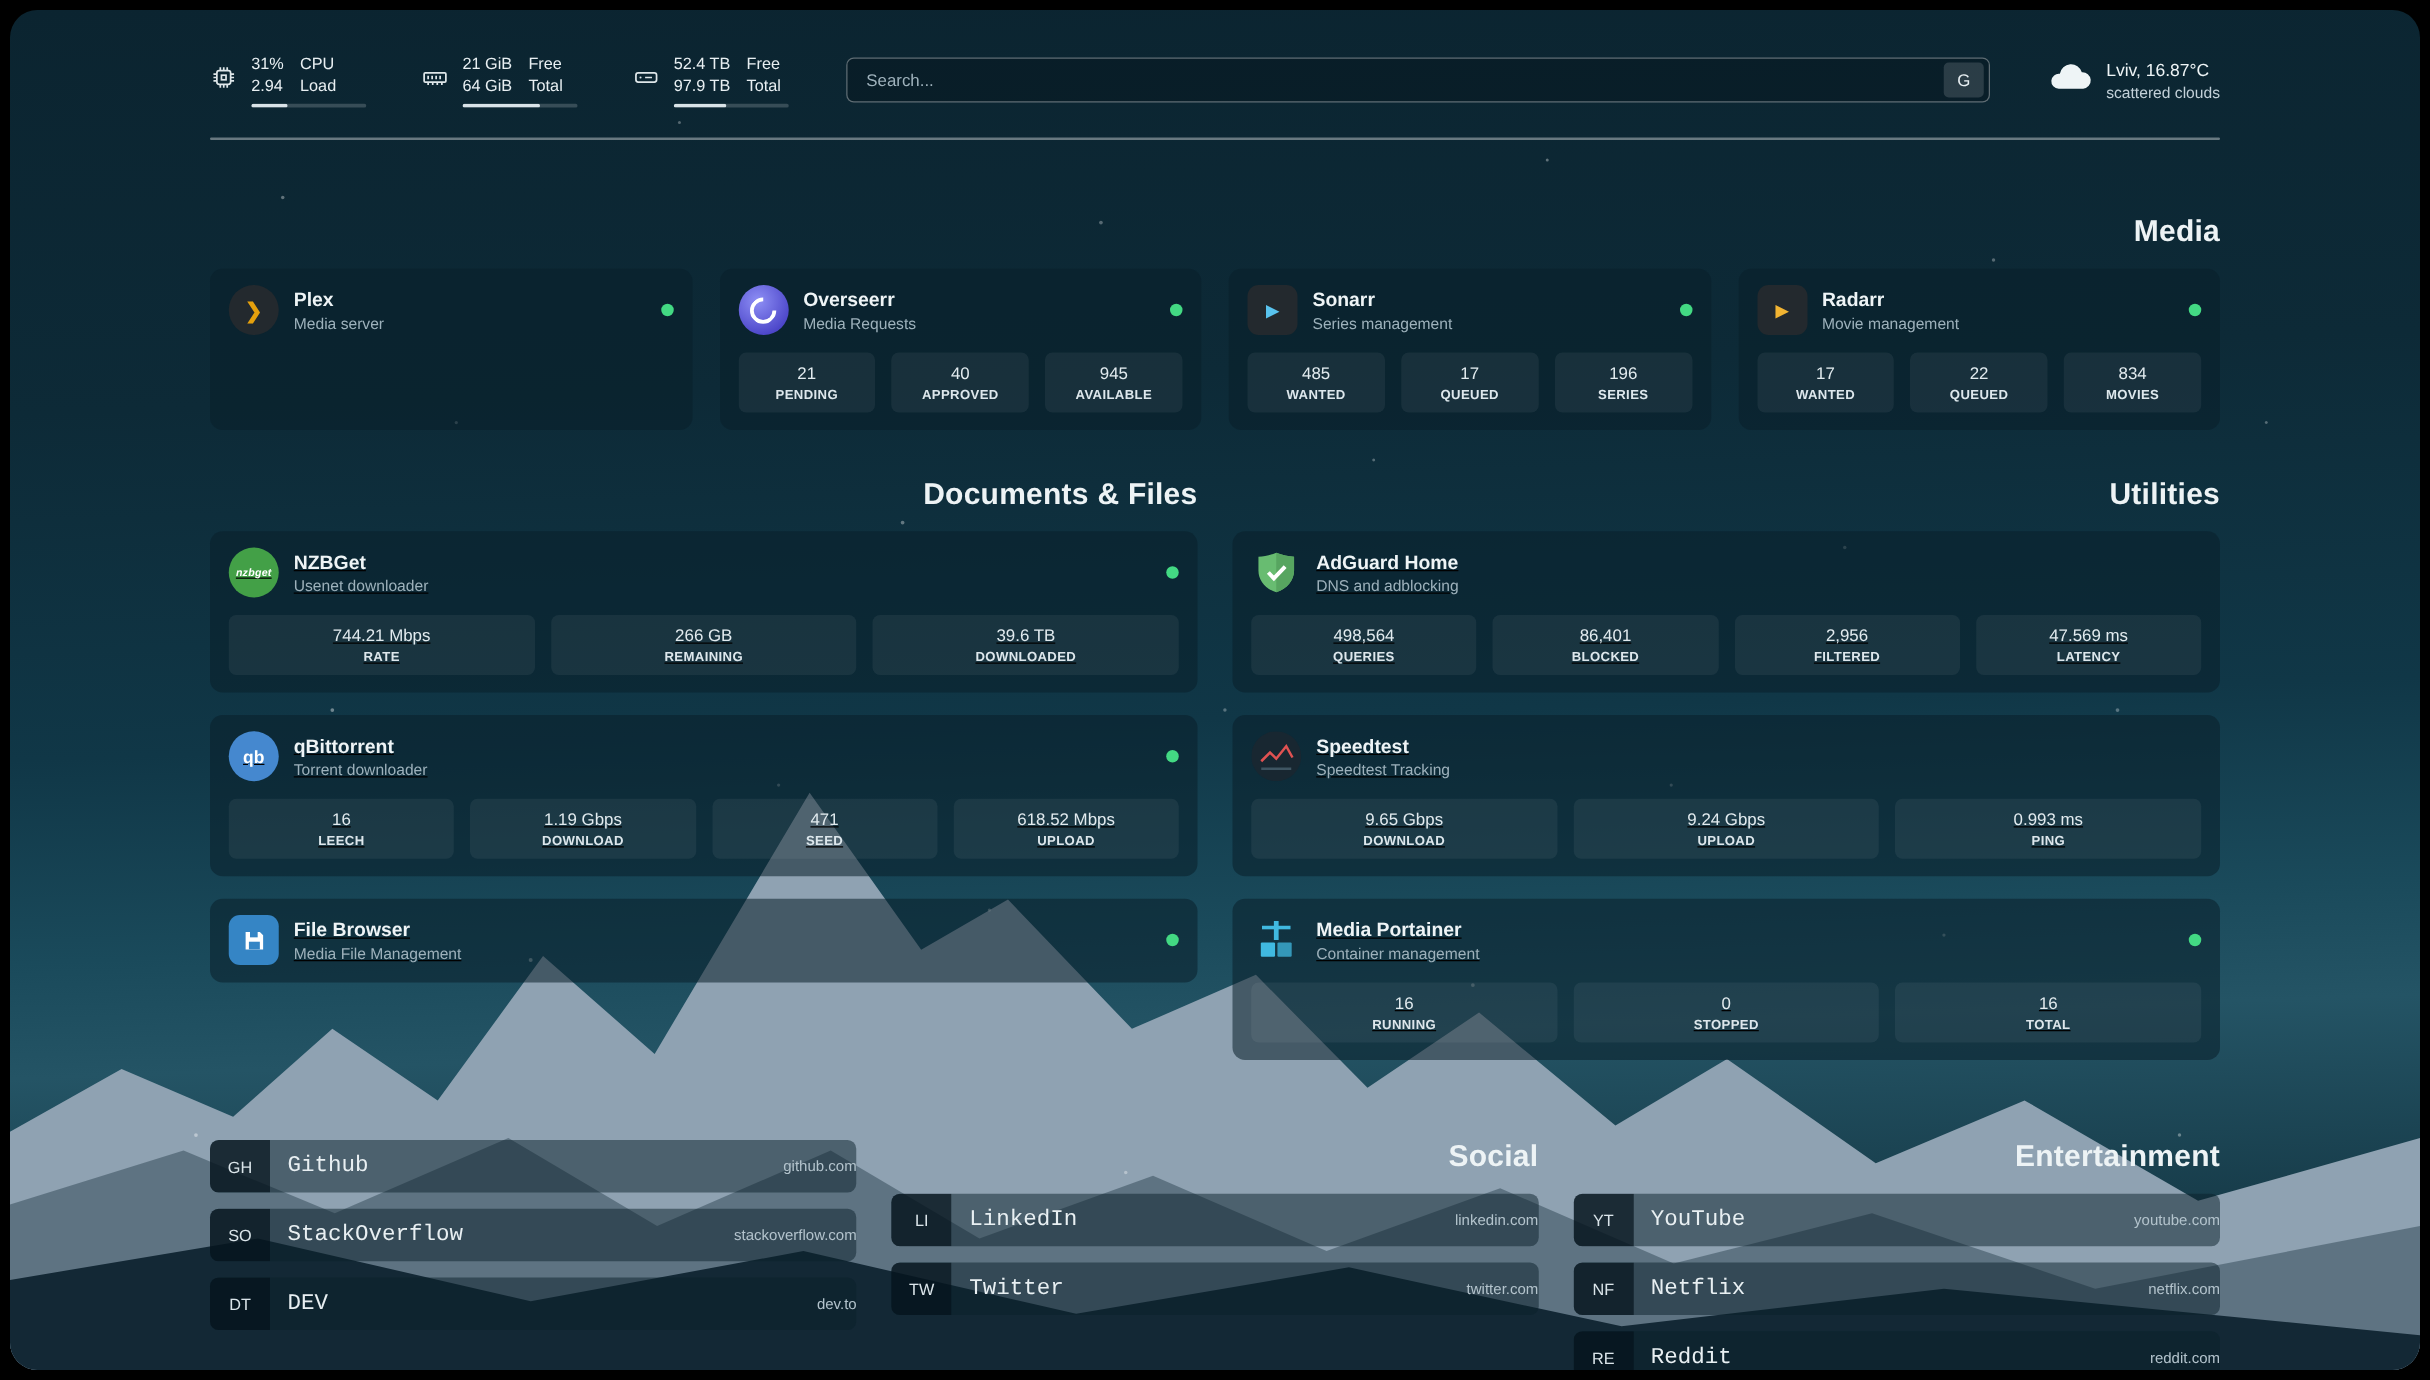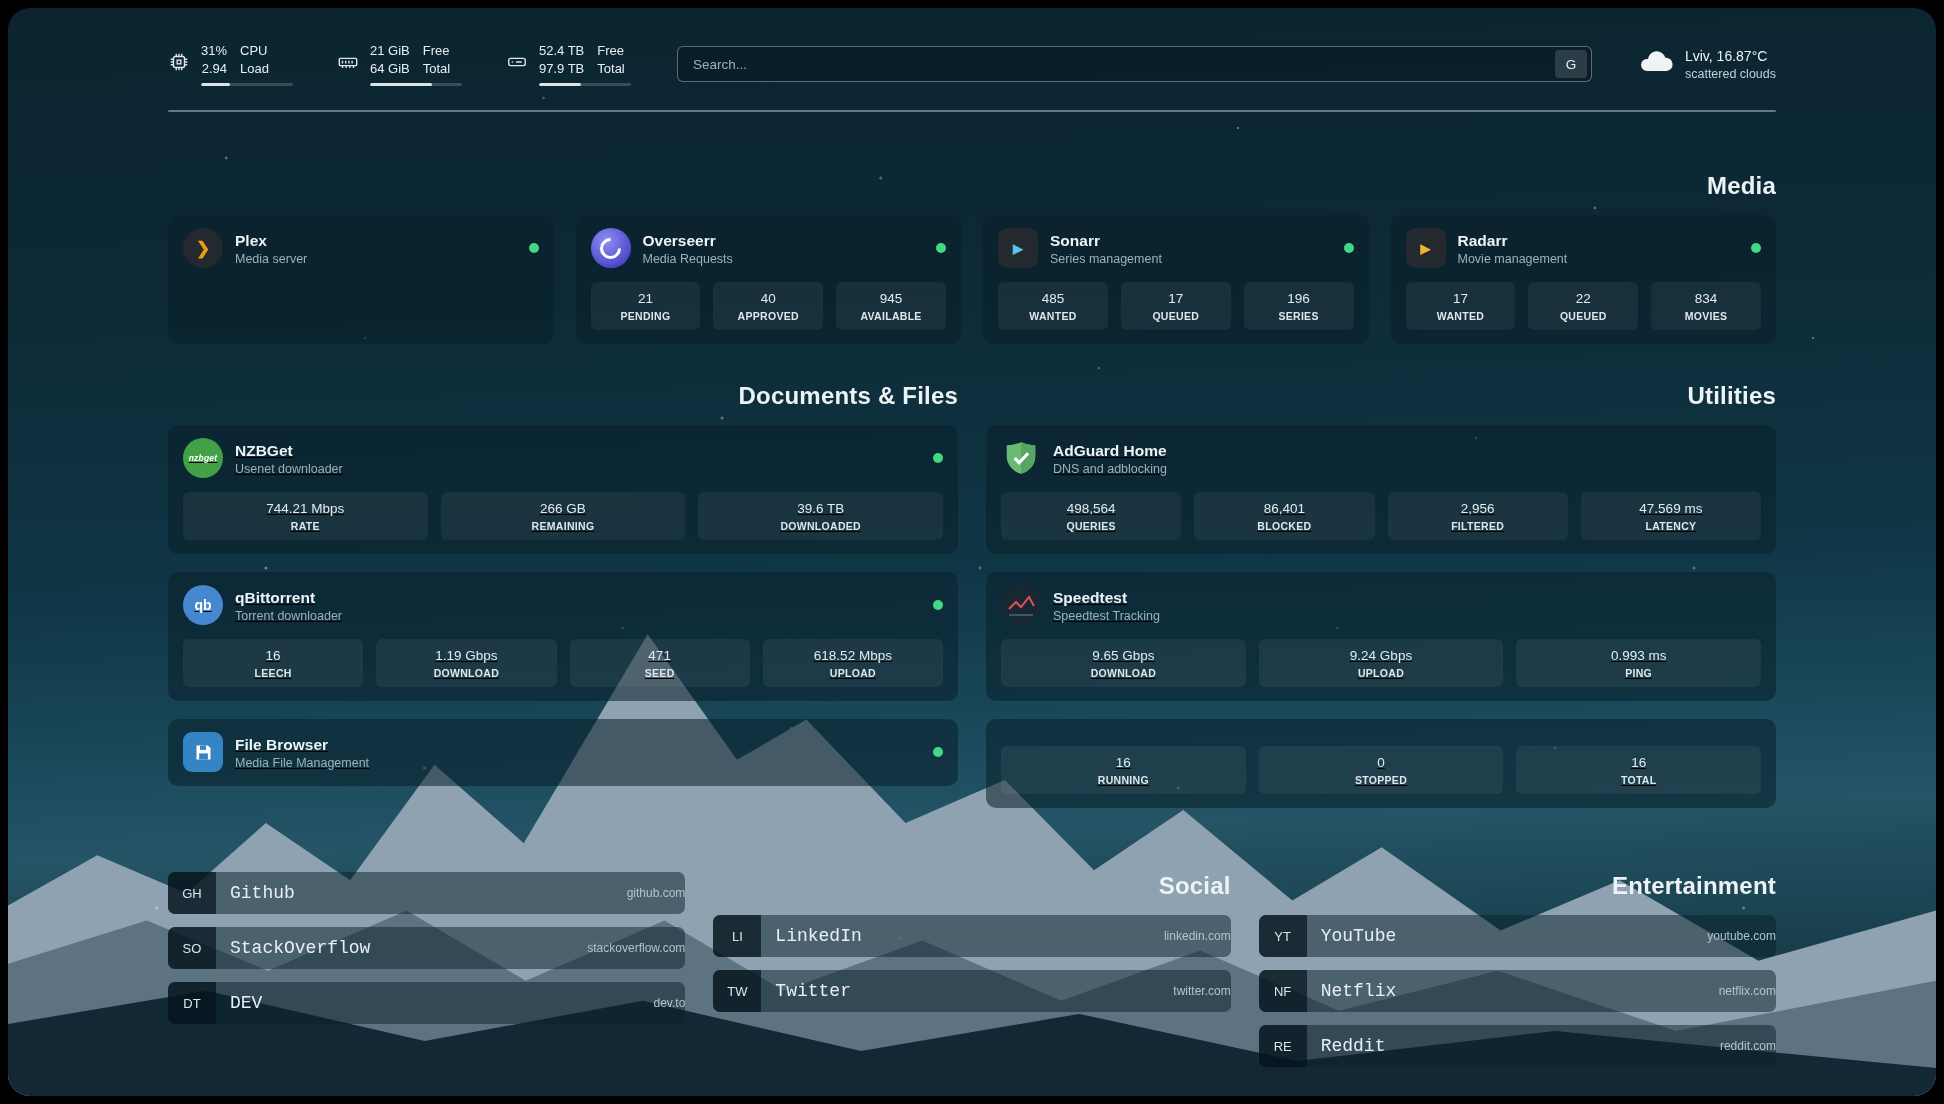--- a/index.html
+++ b/index.html
@@ -16,21 +16,21 @@
   .specks { position:absolute; inset:0; width:100%; height:100%; display:block; }
   .content { position:relative; z-index:2; max-width:1608px; margin:0 auto; padding-top:34px; }
 
   
   .topbar { display:flex; align-items:center; gap:46px; }
   .widgets { display:flex; gap:44px; }
   .widget { display:flex; align-items:center; gap:11px; }
   .w-body { display:flex; flex-direction:column; }
   .w-cols { display:flex; gap:13px; }
   .w-col { display:flex; flex-direction:column; font-size:13px; line-height:1.4; color:#e8eff2; }
-  .w-col.values { align-items:flex-end; }
+  .w-col.values { align-items:flex-start; }
   .w-bar { margin-top:5px; height:3px; min-width:92px; background:rgba(255,255,255,.18); border-radius:2px; overflow:hidden; }
   .w-bar i { display:block; height:100%; background:#d9e3e8; border-radius:2px; }
 
   .search-wrap { flex:1; }
   .search-box { display:flex; align-items:center; height:36px; background:rgba(8,24,33,.55);
     border:1px solid rgba(255,255,255,.35); border-radius:6px; padding:0 4px 0 13px; }
   .search-box input { flex:1; background:transparent; border:0; outline:0; color:#e8eff2; font-size:13.5px; font-family:inherit; }
   .search-box input::placeholder { color:#9fb2bc; }
   .g-btn { width:32px; height:28px; flex:none; background:rgba(255,255,255,.14); border:0; border-radius:4px;
     color:#e8eff2; font-size:13.5px; font-family:inherit; cursor:pointer; }
@@ -472,20 +472,37 @@
                 <div class="lab">UPLOAD</div>
               </div>
               <div class="tile">
                 <div class="val">0.993 ms</div>
                 <div class="lab">PING</div>
               </div>
             </div>
           </div>
 
           <div class="card">
+            <div class="card-head">
+              <span class="svc-icon icon-portainer">
+                <svg viewBox="0 0 40 40" width="38" height="38">
+                  <g fill="#40b9e0">
+                    <rect x="18" y="4" width="4" height="16"></rect>
+                    <rect x="8" y="8" width="24" height="3"></rect>
+                    <rect x="7" y="22" width="12" height="12" rx="1"></rect>
+                    <rect x="21" y="22" width="12" height="12" rx="1" opacity=".75"></rect>
+                  </g>
+                </svg>
+              </span>
+              <div class="svc-text">
+                <div class="svc-name">Media Portainer</div>
+                <div class="svc-desc">Container management</div>
+              </div>
+              <span class="status-dot"></span>
+            </div>
             <div class="tiles c3">
               <div class="tile">
                 <div class="val">16</div>
                 <div class="lab">RUNNING</div>
               </div>
               <div class="tile">
                 <div class="val">0</div>
                 <div class="lab">STOPPED</div>
               </div>
               <div class="tile">

